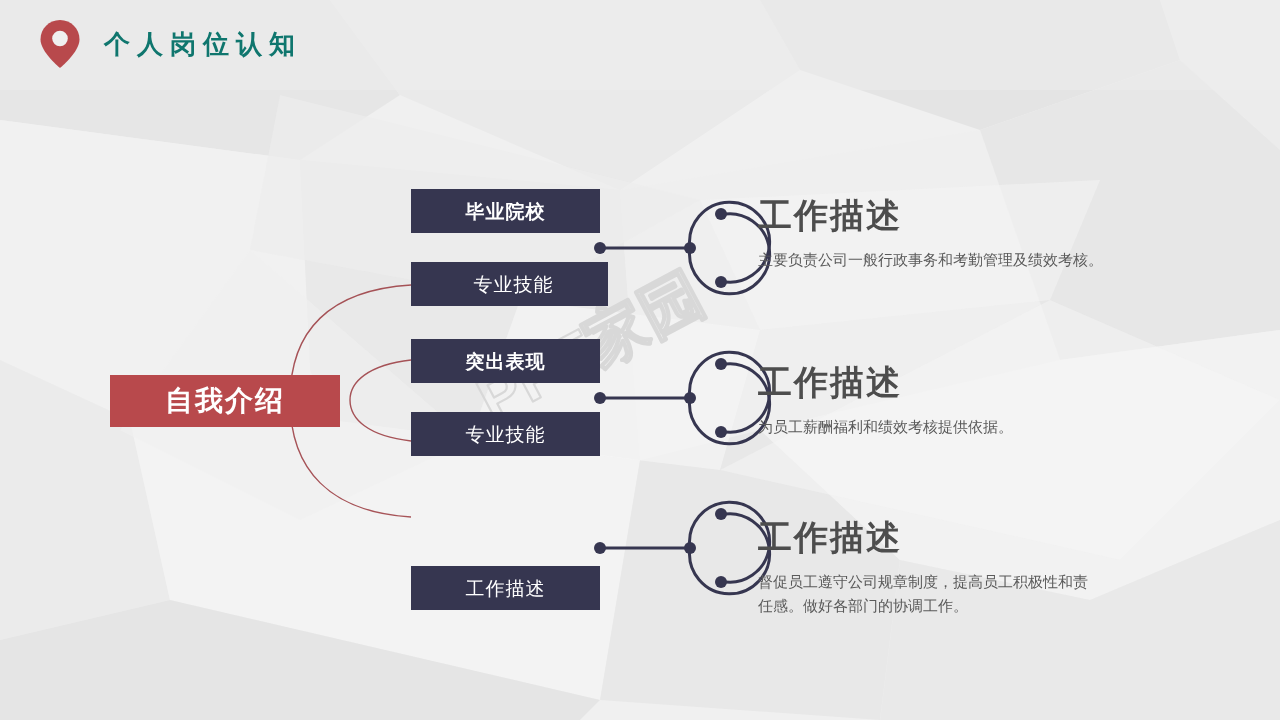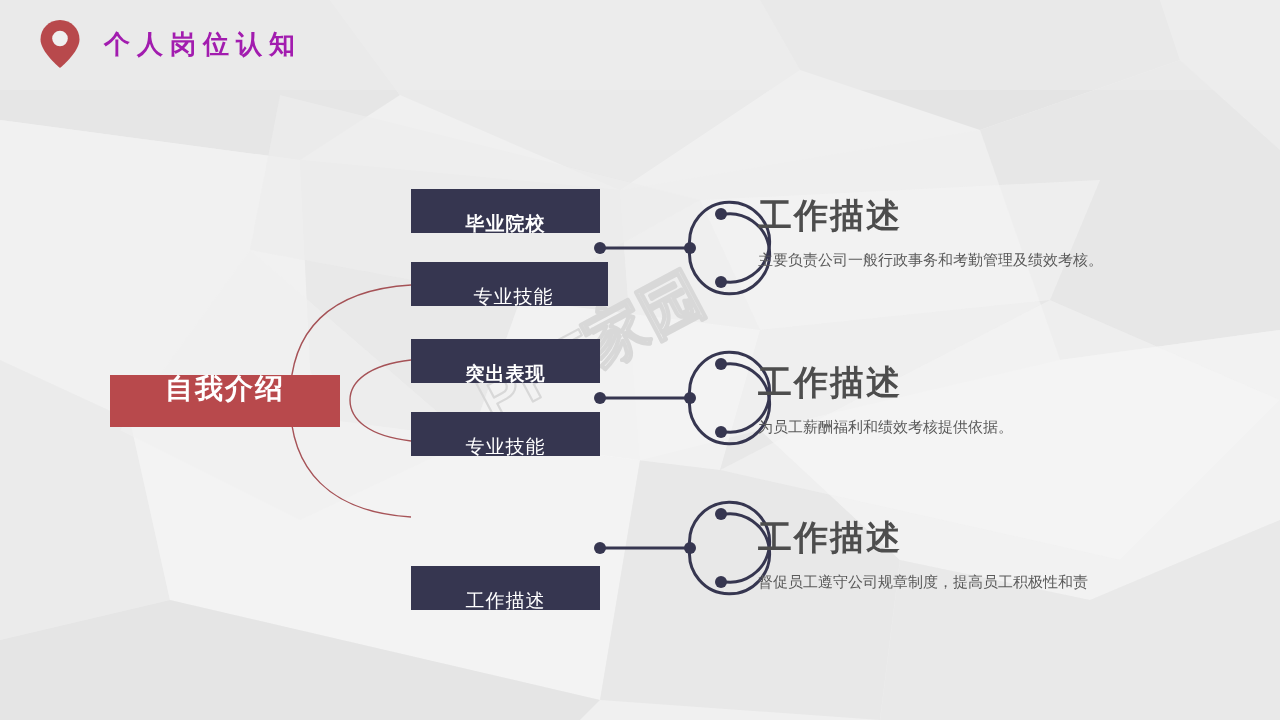--- a/index.html
+++ b/index.html
@@ -64,21 +64,21 @@
     width: 44px;
     height: 50px;
   }
   #header-title {
     position: absolute;
     left: 104px;
     top: 24px;
     font-size: 26px;
     font-weight: bold;
     letter-spacing: 7px;
-    color: #a21caf;
+    color: #0f766e;
     line-height: 40px;
     white-space: nowrap;
   }
 
   
   #connectors {
     position: absolute;
     left: 0; top: 0;
     width: 1280px;
     height: 720px;
@@ -89,41 +89,41 @@
   
   #center-label {
     position: absolute;
     left: 110px;
     top: 375px;
     width: 230px;
     height: 52px;
     background: #b8494c;
     z-index: 3;
     display: flex;
-    align-items: flex-start;
+    align-items: center;
     justify-content: center;
   }
   #center-label .label-text {
     color: #ffffff;
     font-size: 28px;
     font-weight: bold;
     letter-spacing: 2px;
     line-height: 1;
   }
 
   
   .navy-box {
     position: absolute;
     left: 411px;
     width: 189px;
     height: 44px;
     background: #363650;
     z-index: 3;
     display: flex;
-    align-items: flex-end;
+    align-items: center;
     justify-content: center;
   }
   .navy-box .box-text {
     color: #ffffff;
     font-size: 19px;
     line-height: 1;
     letter-spacing: 1px;
   }
   .navy-box.bold .box-text { font-weight: bold; }
 
@@ -284,16 +284,17 @@
     <h2 class="content-heading">工作描述</h2>
     <p class="content-body">
       <span class="body-line">为员工薪酬福利和绩效考核提供依据。</span>
     </p>
   </div>
 
   <div class="content-block" id="content-block-2">
     <h2 class="content-heading">工作描述</h2>
     <p class="content-body">
       <span class="body-line">督促员工遵守公司规章制度，提高员工积极性和责</span>
+      <span class="body-line">任感。做好各部门的协调工作。</span>
     </p>
   </div>
 
 </div>
 
 </body></html>

